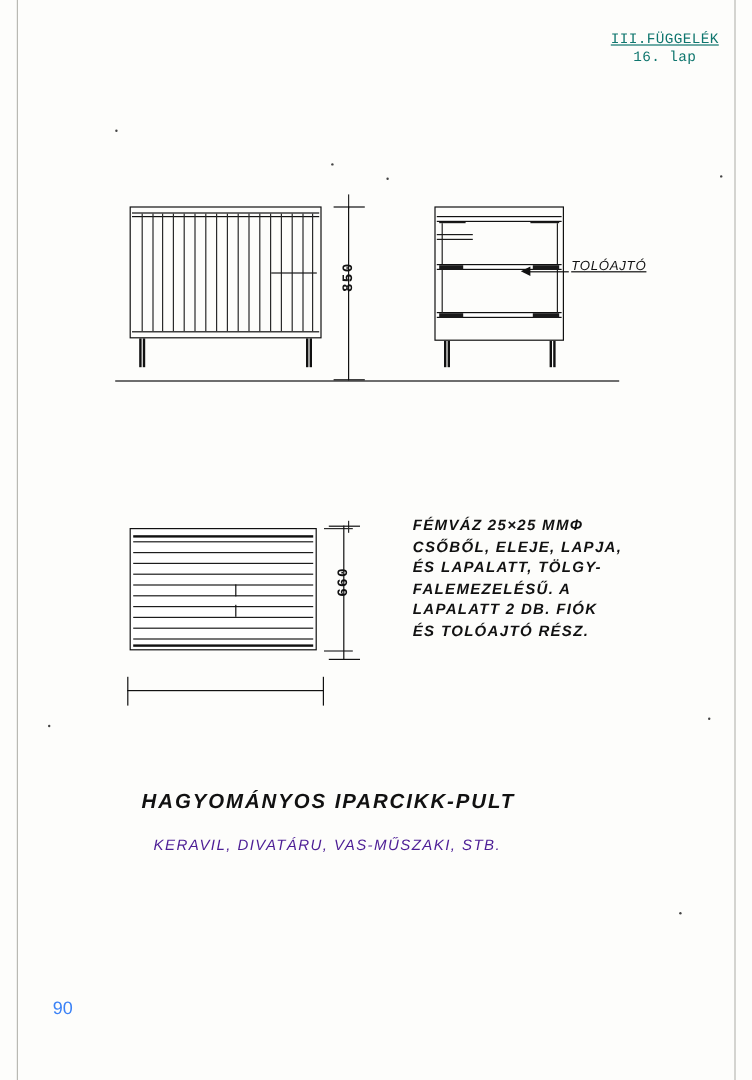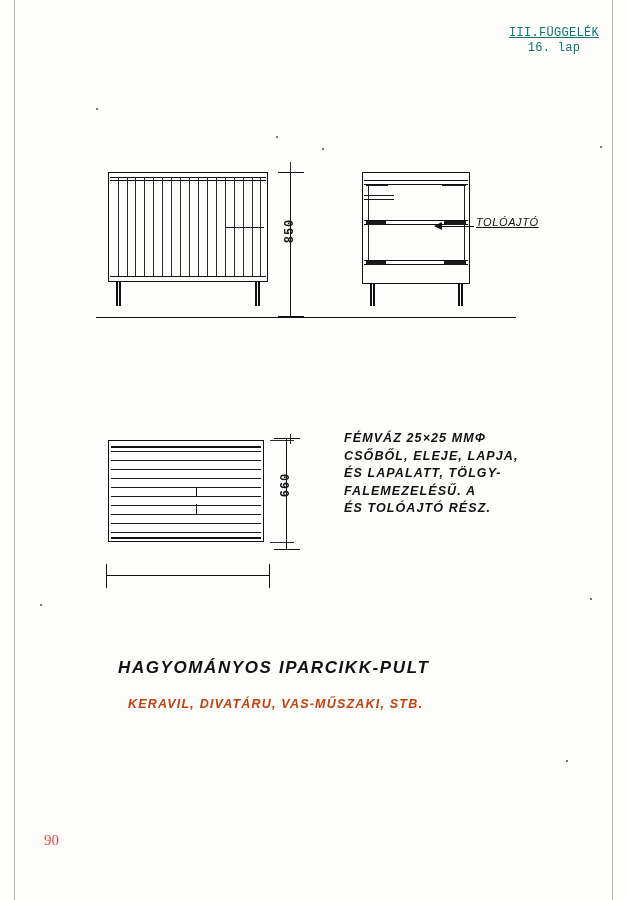--- a/index.html
+++ b/index.html
@@ -52,23 +52,23 @@
   .header .line2 {
     display: block;
     white-space: nowrap;
     font-size: 12px;
     margin-top: 1px;
   }
   .pagenum {
     position: absolute;
     left: 44px;
     top: 832px;
-    font-family: Liberation Serif, serif;
+    font-family: Liberation Sans, sans-serif;
     font-size: 15px;
-    color: #ef4444;
+    color: #3b82f6;
   }
 
   
   .ln {
     position: absolute;
     background: #1a1a1a;
   }
   .h { height: 1px; }
   .v { width: 1px; }
   .thin { background: #2b2b2b; }
@@ -399,24 +399,24 @@
     letter-spacing: 1.6px;
     color: #111;
     white-space: nowrap;
   }
   #title-sub {
     position: absolute;
     left: 128px;
     top: 697px;
     font-family: "Liberation Sans", sans-serif;
     font-style: italic;
-    font-weight: bold;
+    font-weight: normal;
     font-size: 12.5px;
     letter-spacing: 1.2px;
-    color: #c2410c;
+    color: #4c1d95;
     white-space: nowrap;
     text-align: right;
   }
 
   
   .speck {
     position: absolute;
     background: #444;
     border-radius: 50%;
   }
@@ -555,20 +555,21 @@
     <div class="axis"></div>
     <div class="tickL"></div>
     <div class="tickR"></div>
   </div>
 
   <div id="spec-note">
     <span class="l">FÉMVÁZ  25×25 MMΦ</span>
     <span class="l">CSŐBŐL, ELEJE, LAPJA,</span>
     <span class="l">ÉS LAPALATT, TÖLGY-</span>
     <span class="l">FALEMEZELÉSŰ. A</span>
+    <span class="l">LAPALATT 2 DB. FIÓK</span>
     <span class="l">ÉS TOLÓAJTÓ RÉSZ.</span>
   </div>
 
   <div id="title-main">HAGYOMÁNYOS IPARCIKK-PULT</div>
   <div id="title-sub">KERAVIL, DIVATÁRU, VAS-MŰSZAKI, STB.</div>
 
   <div class="pagenum">90</div>
 
 </div>
 

